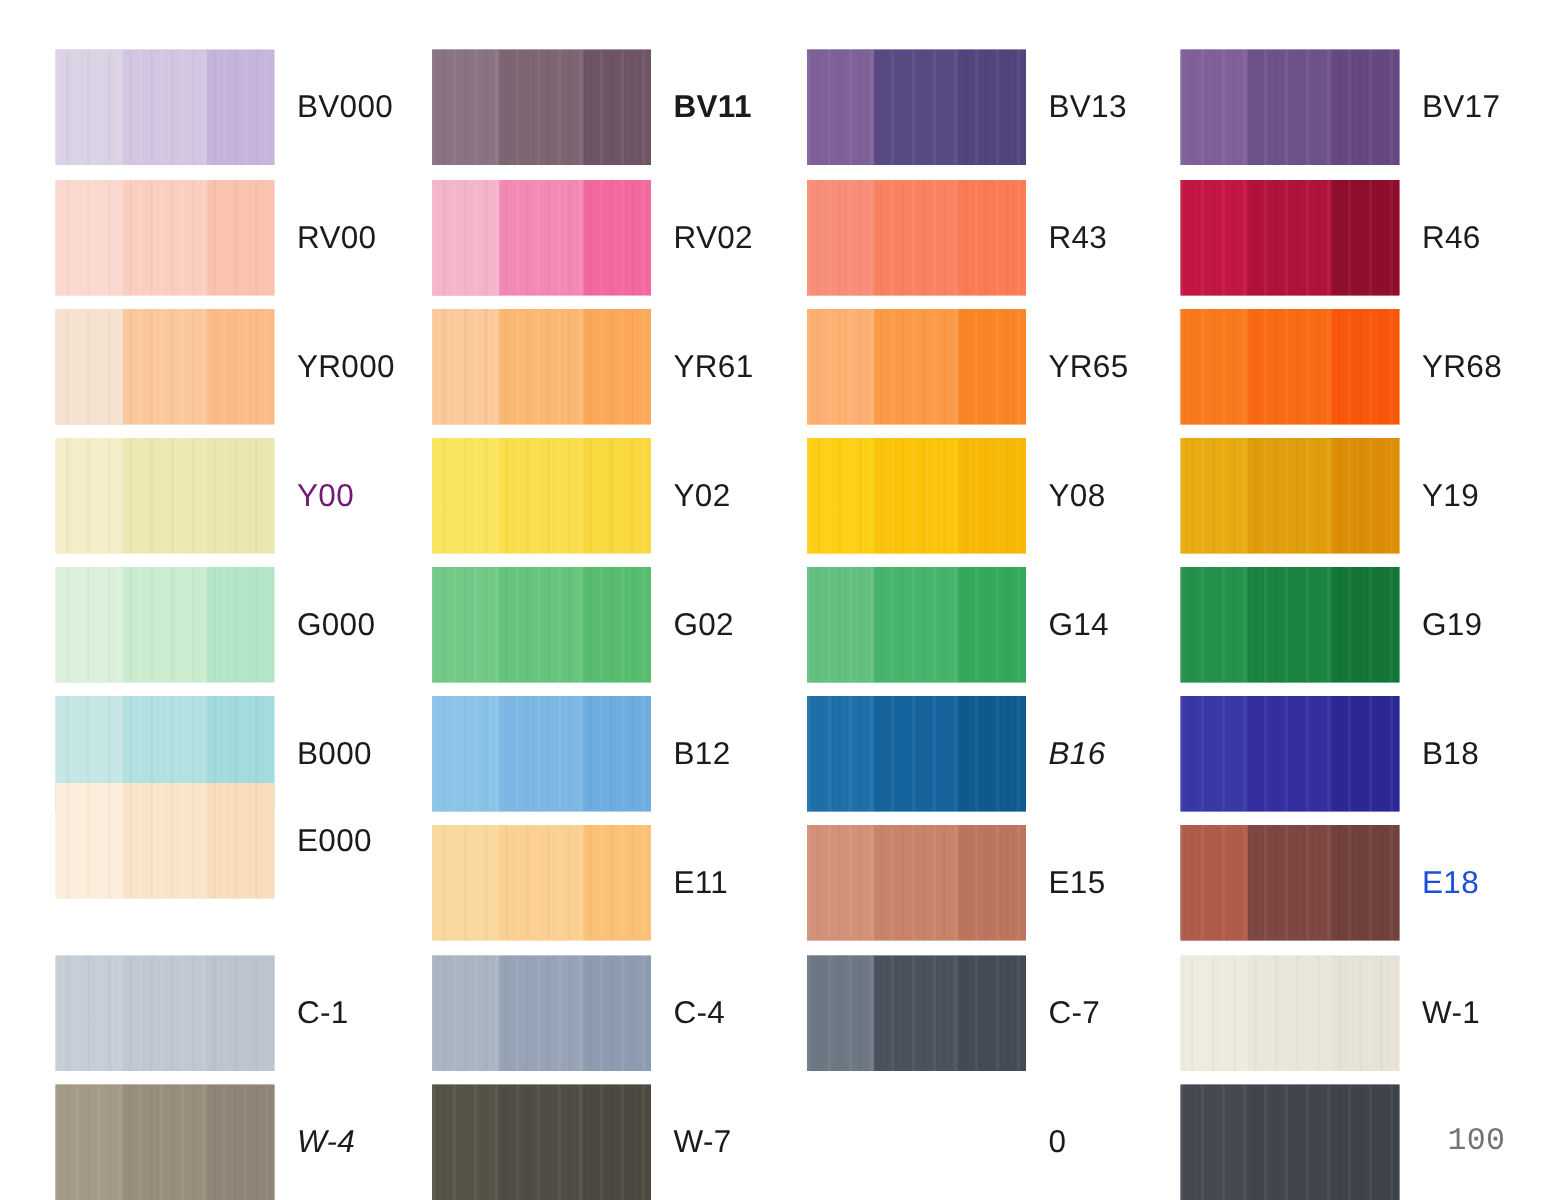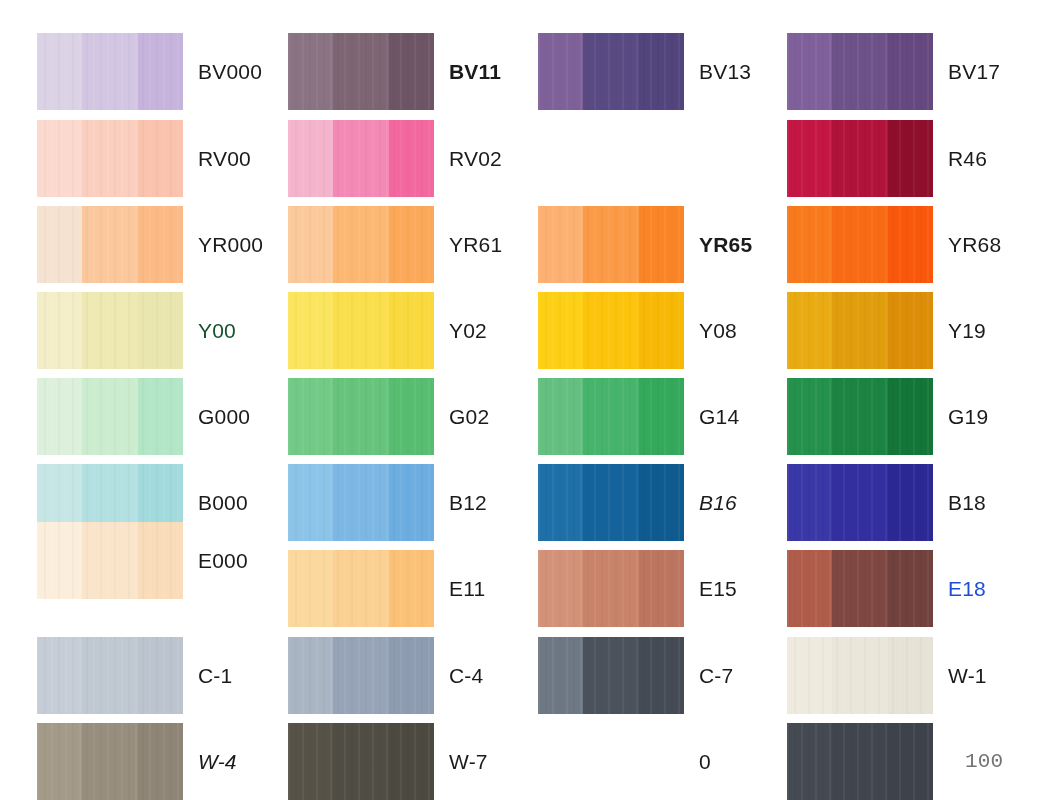--- a/index.html
+++ b/index.html
@@ -126,20 +126,28 @@
         <div class="swatch-label" style="left: 161px; color: rgb(27, 27, 27);">RV00</div>
       </div>
       <div class="swatch-cell" style="left: 288px; top: 120px; width: 266px; height: 77px;">
         <div class="swatch-block" style="width: 146px; height: 77px; background: rgb(243, 137, 180);">
           <div class="swatch-band b1" style="background: rgb(243, 180, 204);"></div>
           <div class="swatch-band b2" style="background: rgb(243, 137, 180);"></div>
           <div class="swatch-band b3" style="background: rgb(242, 104, 159);"></div>
         </div>
         <div class="swatch-label" style="left: 161px; color: rgb(27, 27, 27);">RV02</div>
       </div>
+      <div class="swatch-cell" style="left: 538px; top: 120px; width: 266px; height: 77px;">
+        <div class="swatch-block" style="width: 146px; height: 77px; background: rgb(250, 130, 98);">
+          <div class="swatch-band b1" style="background: rgb(248, 141, 121);"></div>
+          <div class="swatch-band b2" style="background: rgb(250, 130, 98);"></div>
+          <div class="swatch-band b3" style="background: rgb(251, 123, 85);"></div>
+        </div>
+        <div class="swatch-label" style="left: 161px; color: rgb(27, 27, 27);">R43</div>
+      </div>
       <div class="swatch-cell" style="left: 787px; top: 120px; width: 266px; height: 77px;">
         <div class="swatch-block" style="width: 146px; height: 77px; background: rgb(176, 18, 57);">
           <div class="swatch-band b1" style="background: rgb(196, 22, 66);"></div>
           <div class="swatch-band b2" style="background: rgb(176, 18, 57);"></div>
           <div class="swatch-band b3" style="background: rgb(142, 14, 44);"></div>
         </div>
         <div class="swatch-label" style="left: 161px; color: rgb(27, 27, 27);">R46</div>
       </div>
       <div class="swatch-cell" style="left: 37px; top: 206px; width: 266px; height: 77px;">
         <div class="swatch-block" style="width: 146px; height: 77px; background: rgb(251, 200, 157);">
@@ -150,21 +158,21 @@
         <div class="swatch-label" style="left: 161px; color: rgb(27, 27, 27);">YR000</div>
       </div>
       <div class="swatch-cell" style="left: 288px; top: 206px; width: 266px; height: 77px;">
         <div class="swatch-block" style="width: 146px; height: 77px; background: rgb(252, 184, 115);">
           <div class="swatch-band b1" style="background: rgb(251, 201, 154);"></div>
           <div class="swatch-band b2" style="background: rgb(252, 184, 115);"></div>
           <div class="swatch-band b3" style="background: rgb(252, 168, 89);"></div>
         </div>
         <div class="swatch-label" style="left: 161px; color: rgb(27, 27, 27);">YR61</div>
       </div>
-      <div class="swatch-cell" style="left: 538px; top: 206px; width: 266px; height: 77px; font-weight: bold;">
+      <div class="swatch-cell" style="left: 538px; top: 206px; width: 266px; height: 77px;">
         <div class="swatch-block" style="width: 146px; height: 77px; background: rgb(251, 154, 71);">
           <div class="swatch-band b1" style="background: rgb(252, 177, 114);"></div>
           <div class="swatch-band b2" style="background: rgb(251, 154, 71);"></div>
           <div class="swatch-band b3" style="background: rgb(250, 133, 39);"></div>
         </div>
         <div class="swatch-label" style="left: 161px; color: rgb(27, 27, 27);">YR65</div>
       </div>
       <div class="swatch-cell" style="left: 787px; top: 206px; width: 266px; height: 77px;">
         <div class="swatch-block" style="width: 146px; height: 77px; background: rgb(249, 106, 20);">
           <div class="swatch-band b1" style="background: rgb(249, 122, 28);"></div>
@@ -172,21 +180,21 @@
           <div class="swatch-band b3" style="background: rgb(249, 87, 11);"></div>
         </div>
         <div class="swatch-label" style="left: 161px; color: rgb(27, 27, 27);">YR68</div>
       </div>
       <div class="swatch-cell" style="left: 37px; top: 292px; width: 266px; height: 77px;">
         <div class="swatch-block" style="width: 146px; height: 77px; background: rgb(238, 232, 178);">
           <div class="swatch-band b1" style="background: rgb(243, 238, 200);"></div>
           <div class="swatch-band b2" style="background: rgb(238, 232, 178);"></div>
           <div class="swatch-band b3" style="background: rgb(233, 230, 176);"></div>
         </div>
-        <div class="swatch-label" style="left: 161px; color: #14532d;">Y00</div>
+        <div class="swatch-label" style="left: 161px; color: #701a75;">Y00</div>
       </div>
       <div class="swatch-cell" style="left: 288px; top: 292px; width: 266px; height: 77px;">
         <div class="swatch-block" style="width: 146px; height: 77px; background: rgb(250, 222, 76);">
           <div class="swatch-band b1" style="background: rgb(251, 229, 95);"></div>
           <div class="swatch-band b2" style="background: rgb(250, 222, 76);"></div>
           <div class="swatch-band b3" style="background: rgb(249, 217, 61);"></div>
         </div>
         <div class="swatch-label" style="left: 161px; color: rgb(27, 27, 27);">Y02</div>
       </div>
       <div class="swatch-cell" style="left: 538px; top: 292px; width: 266px; height: 77px;">

